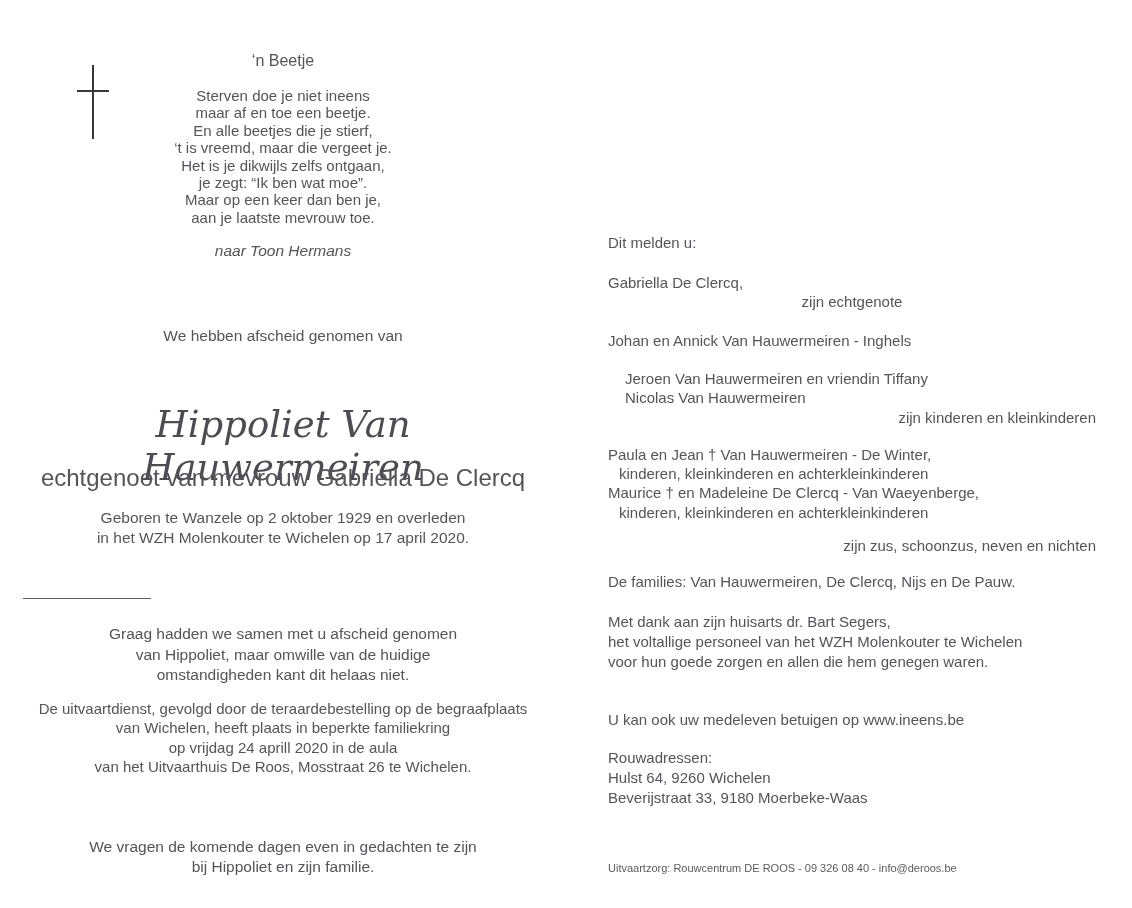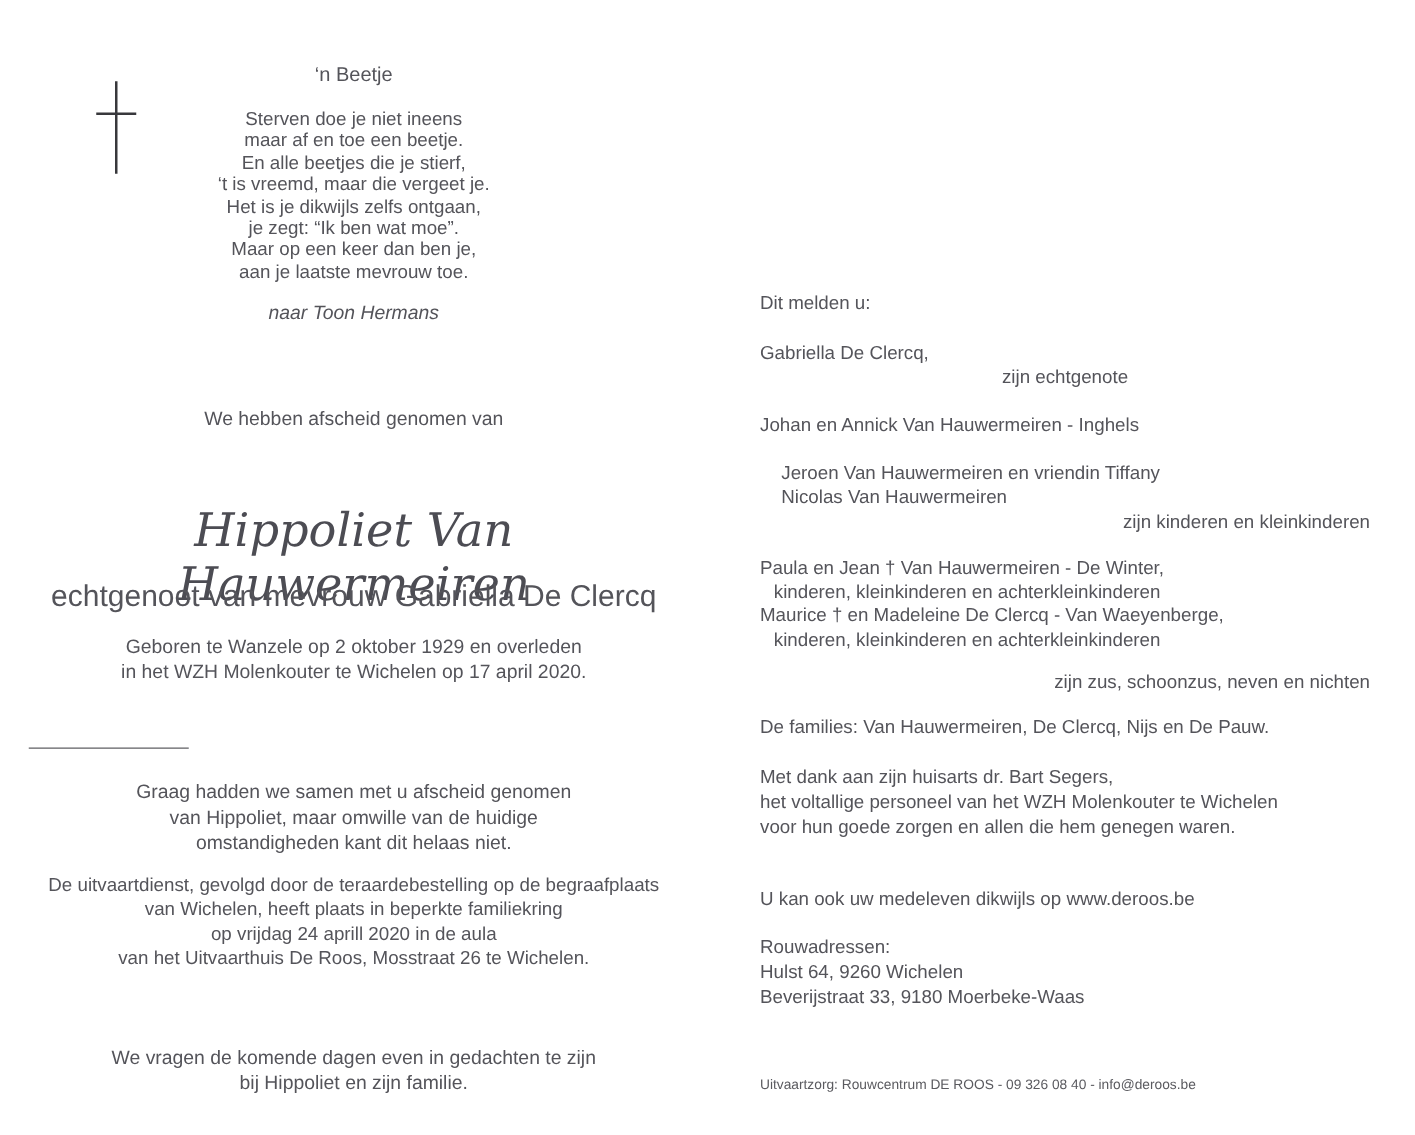--- a/index.html
+++ b/index.html
@@ -133,21 +133,21 @@
     <div class="r-sib-rel">zijn zus, schoonzus, neven en nichten</div>
 
     <div class="r-families">De families: Van Hauwermeiren, De Clercq, Nijs en De Pauw.</div>
 
     <div class="r-thanks">
       <div>Met dank aan zijn huisarts dr. Bart Segers,</div>
       <div>het voltallige personeel van het WZH Molenkouter te Wichelen</div>
       <div>voor hun goede zorgen en allen die hem genegen waren.</div>
     </div>
 
-    <div class="r-condolence">U kan ook uw medeleven dikwijls op www.deroos.be</div>
+    <div class="r-condolence">U kan ook uw medeleven betuigen op www.ineens.be</div>
 
     <div class="r-addr-head">Rouwadressen:</div>
     <div class="r-addr-lines">
       <div>Hulst 64, 9260 Wichelen</div>
       <div>Beverijstraat 33, 9180 Moerbeke-Waas</div>
     </div>
 
     <div class="r-footer">Uitvaartzorg: Rouwcentrum DE ROOS - 09 326 08 40 - info@deroos.be</div>
 
   </div>

